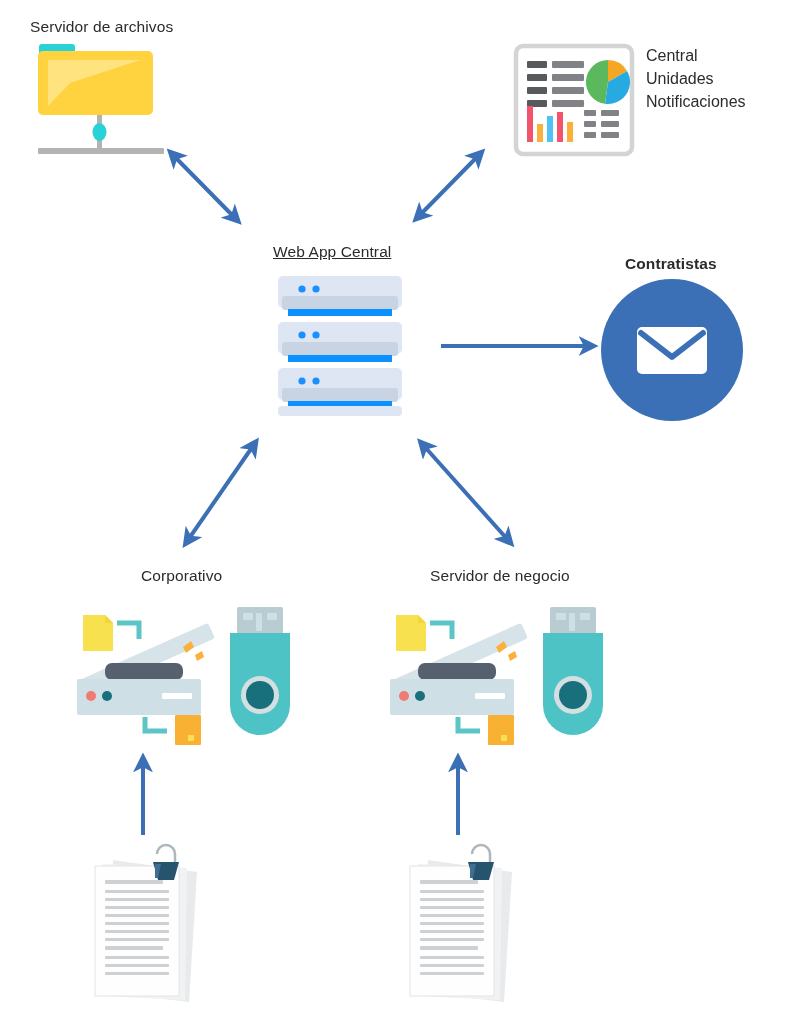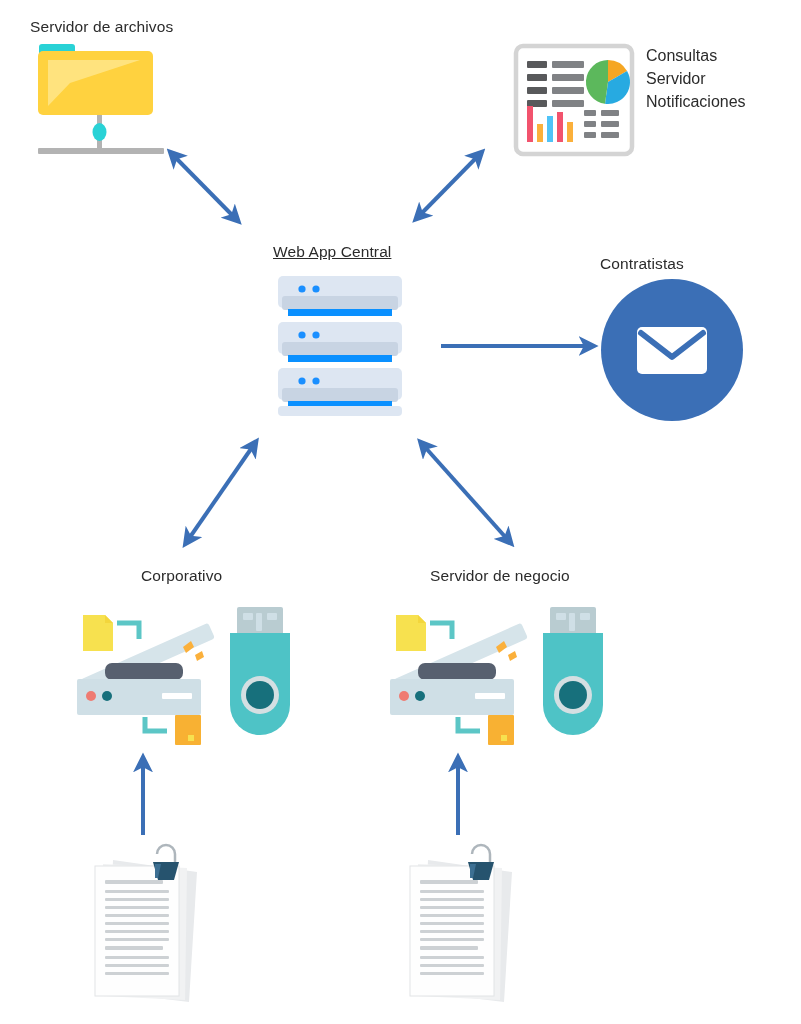--- a/index.html
+++ b/index.html
@@ -44,28 +44,28 @@
   }
 </style>
 </head>
 <body>
 
 <div id="canvas">
 
   <div class="label" style="left:30px; top:18px;">Servidor de archivos</div>
 
   <div class="multiline" style="left:646px; top:44px;">
-    <div>Consultas</div>
-    <div>Servidor</div>
+    <div>Central</div>
+    <div>Unidades</div>
     <div>Notificaciones</div>
   </div>
 
   <div class="label" style="left:273px; top:243px;text-decoration:underline;">Web App Central</div>
 
-  <div class="label" style="left:600px; top:255px;">Contratistas</div>
+  <div class="label" style="left:625px; top:255px;font-weight:bold;">Contratistas</div>
 
   <div class="label" style="left:141px; top:567px;">Corporativo</div>
 
   <div class="label" style="left:430px; top:567px;">Servidor de negocio</div>
 
   <div class="node" style="left:30px; top:40px;">
     <svg width="150" height="125" viewBox="0 0 150 125">
 
       <rect x="8" y="108" width="126" height="6" rx="1" fill="#b3b3b3"></rect>
 

